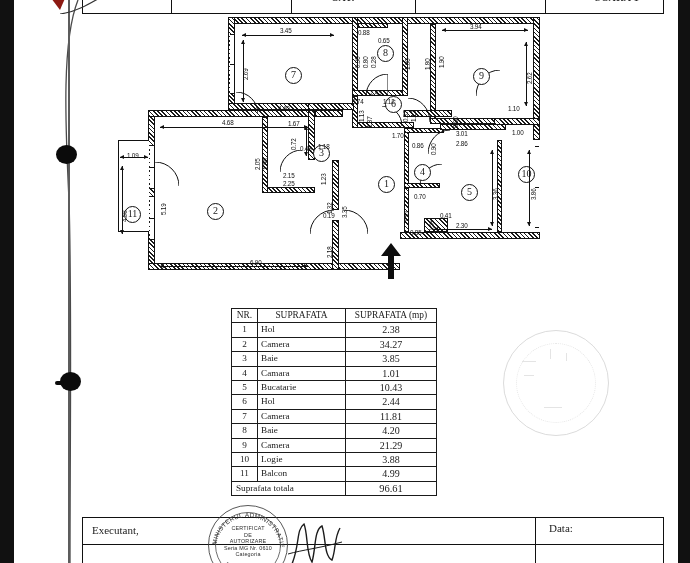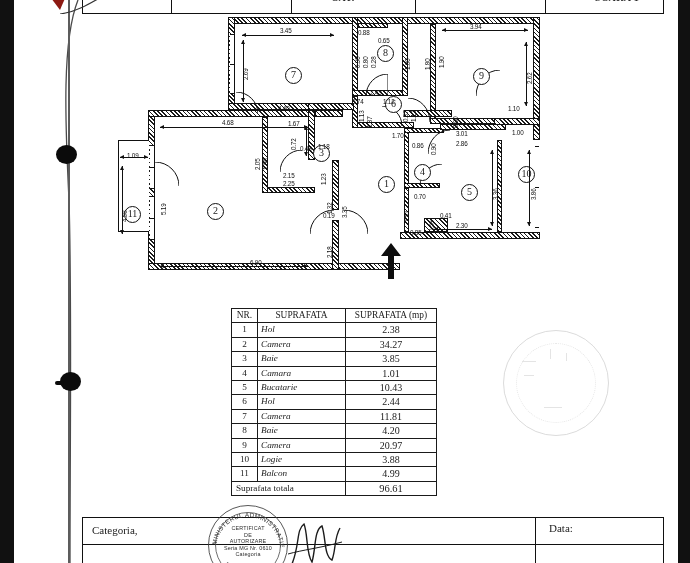--- a/index.html
+++ b/index.html
@@ -61,21 +61,21 @@
   
   .tbl-title{position:absolute;left:267px;top:294px;font-size:11px;font-weight:bold;
              letter-spacing:.2px;font-family:"Liberation Serif",serif;}
   table.cent{position:absolute;left:231px;top:308px;width:206px;
              border-collapse:collapse;font-size:9.2px;
              font-family:"Liberation Serif",serif;background:#fff;}
   table.cent td,table.cent th{border:1px solid #1a1a1a;padding:0 3px;height:13.4px;
              line-height:13.4px;font-weight:normal;}
   table.cent th{font-size:9.4px;text-align:center;}
   td.c-nr{width:20px;text-align:center;}
-  td.c-dest{width:88px;text-align:left;font-style:italic;}
+  td.c-dest{width:88px;text-align:left;}
   td.c-sup{width:92px;text-align:center;font-size:10px;}
   th.h-nr{width:20px;}
   th.h-dest{width:88px;}
   th.h-sup{width:92px;}
   tr.sum td.c-span{text-align:left;padding-left:4px;}
   tr.sum td.c-sup{font-size:10.5px;}
 
   
   .watermark{position:absolute;left:503px;top:330px;width:104px;height:104px;
              border:1.4px solid #cfcfcf;border-radius:50%;opacity:.75;}
@@ -353,21 +353,21 @@
           <td class="c-sup">11.81</td>
         </tr>
       <tr>
           <td class="c-nr">8</td>
           <td class="c-dest">Baie</td>
           <td class="c-sup">4.20</td>
         </tr>
       <tr>
           <td class="c-nr">9</td>
           <td class="c-dest">Camera</td>
-          <td class="c-sup">20.97</td>
+          <td class="c-sup">21.29</td>
         </tr>
       <tr>
           <td class="c-nr">10</td>
           <td class="c-dest">Logie</td>
           <td class="c-sup">3.88</td>
         </tr>
       <tr>
           <td class="c-nr">11</td>
           <td class="c-dest">Balcon</td>
           <td class="c-sup">4.99</td>
@@ -385,21 +385,21 @@
     <div class="wm-tick" style="left:20px;top:44px;width:10px;height:1px;"></div>
     <div class="wm-tick" style="left:46px;top:18px;width:1px;height:10px;"></div>
     <div class="wm-tick" style="left:62px;top:22px;width:1px;height:8px;"></div>
     <div class="wm-tick" style="left:40px;top:76px;width:18px;height:1px;"></div>
   </div>
 
   <div class="botblock">
     <div class="hsep" style="top:26px"></div>
     <div class="vsep" style="left:452px"></div>
   </div>
-  <div class="lbl-exec">Categoria,</div>
+  <div class="lbl-exec">Executant,</div>
   <div class="lbl-data">Data:</div>
 
   <div class="stamp">
     <div class="ring"></div>
     <div class="ring2"></div>
     <svg class="arc" viewBox="0 0 80 80">
       <defs>
         <path id="arcTop" d="M8 44 A32 32 0 0 1 72 44" fill="none"></path>
         <path id="arcBot" d="M12 44 A28 28 0 0 0 68 44" fill="none"></path>
       </defs>

